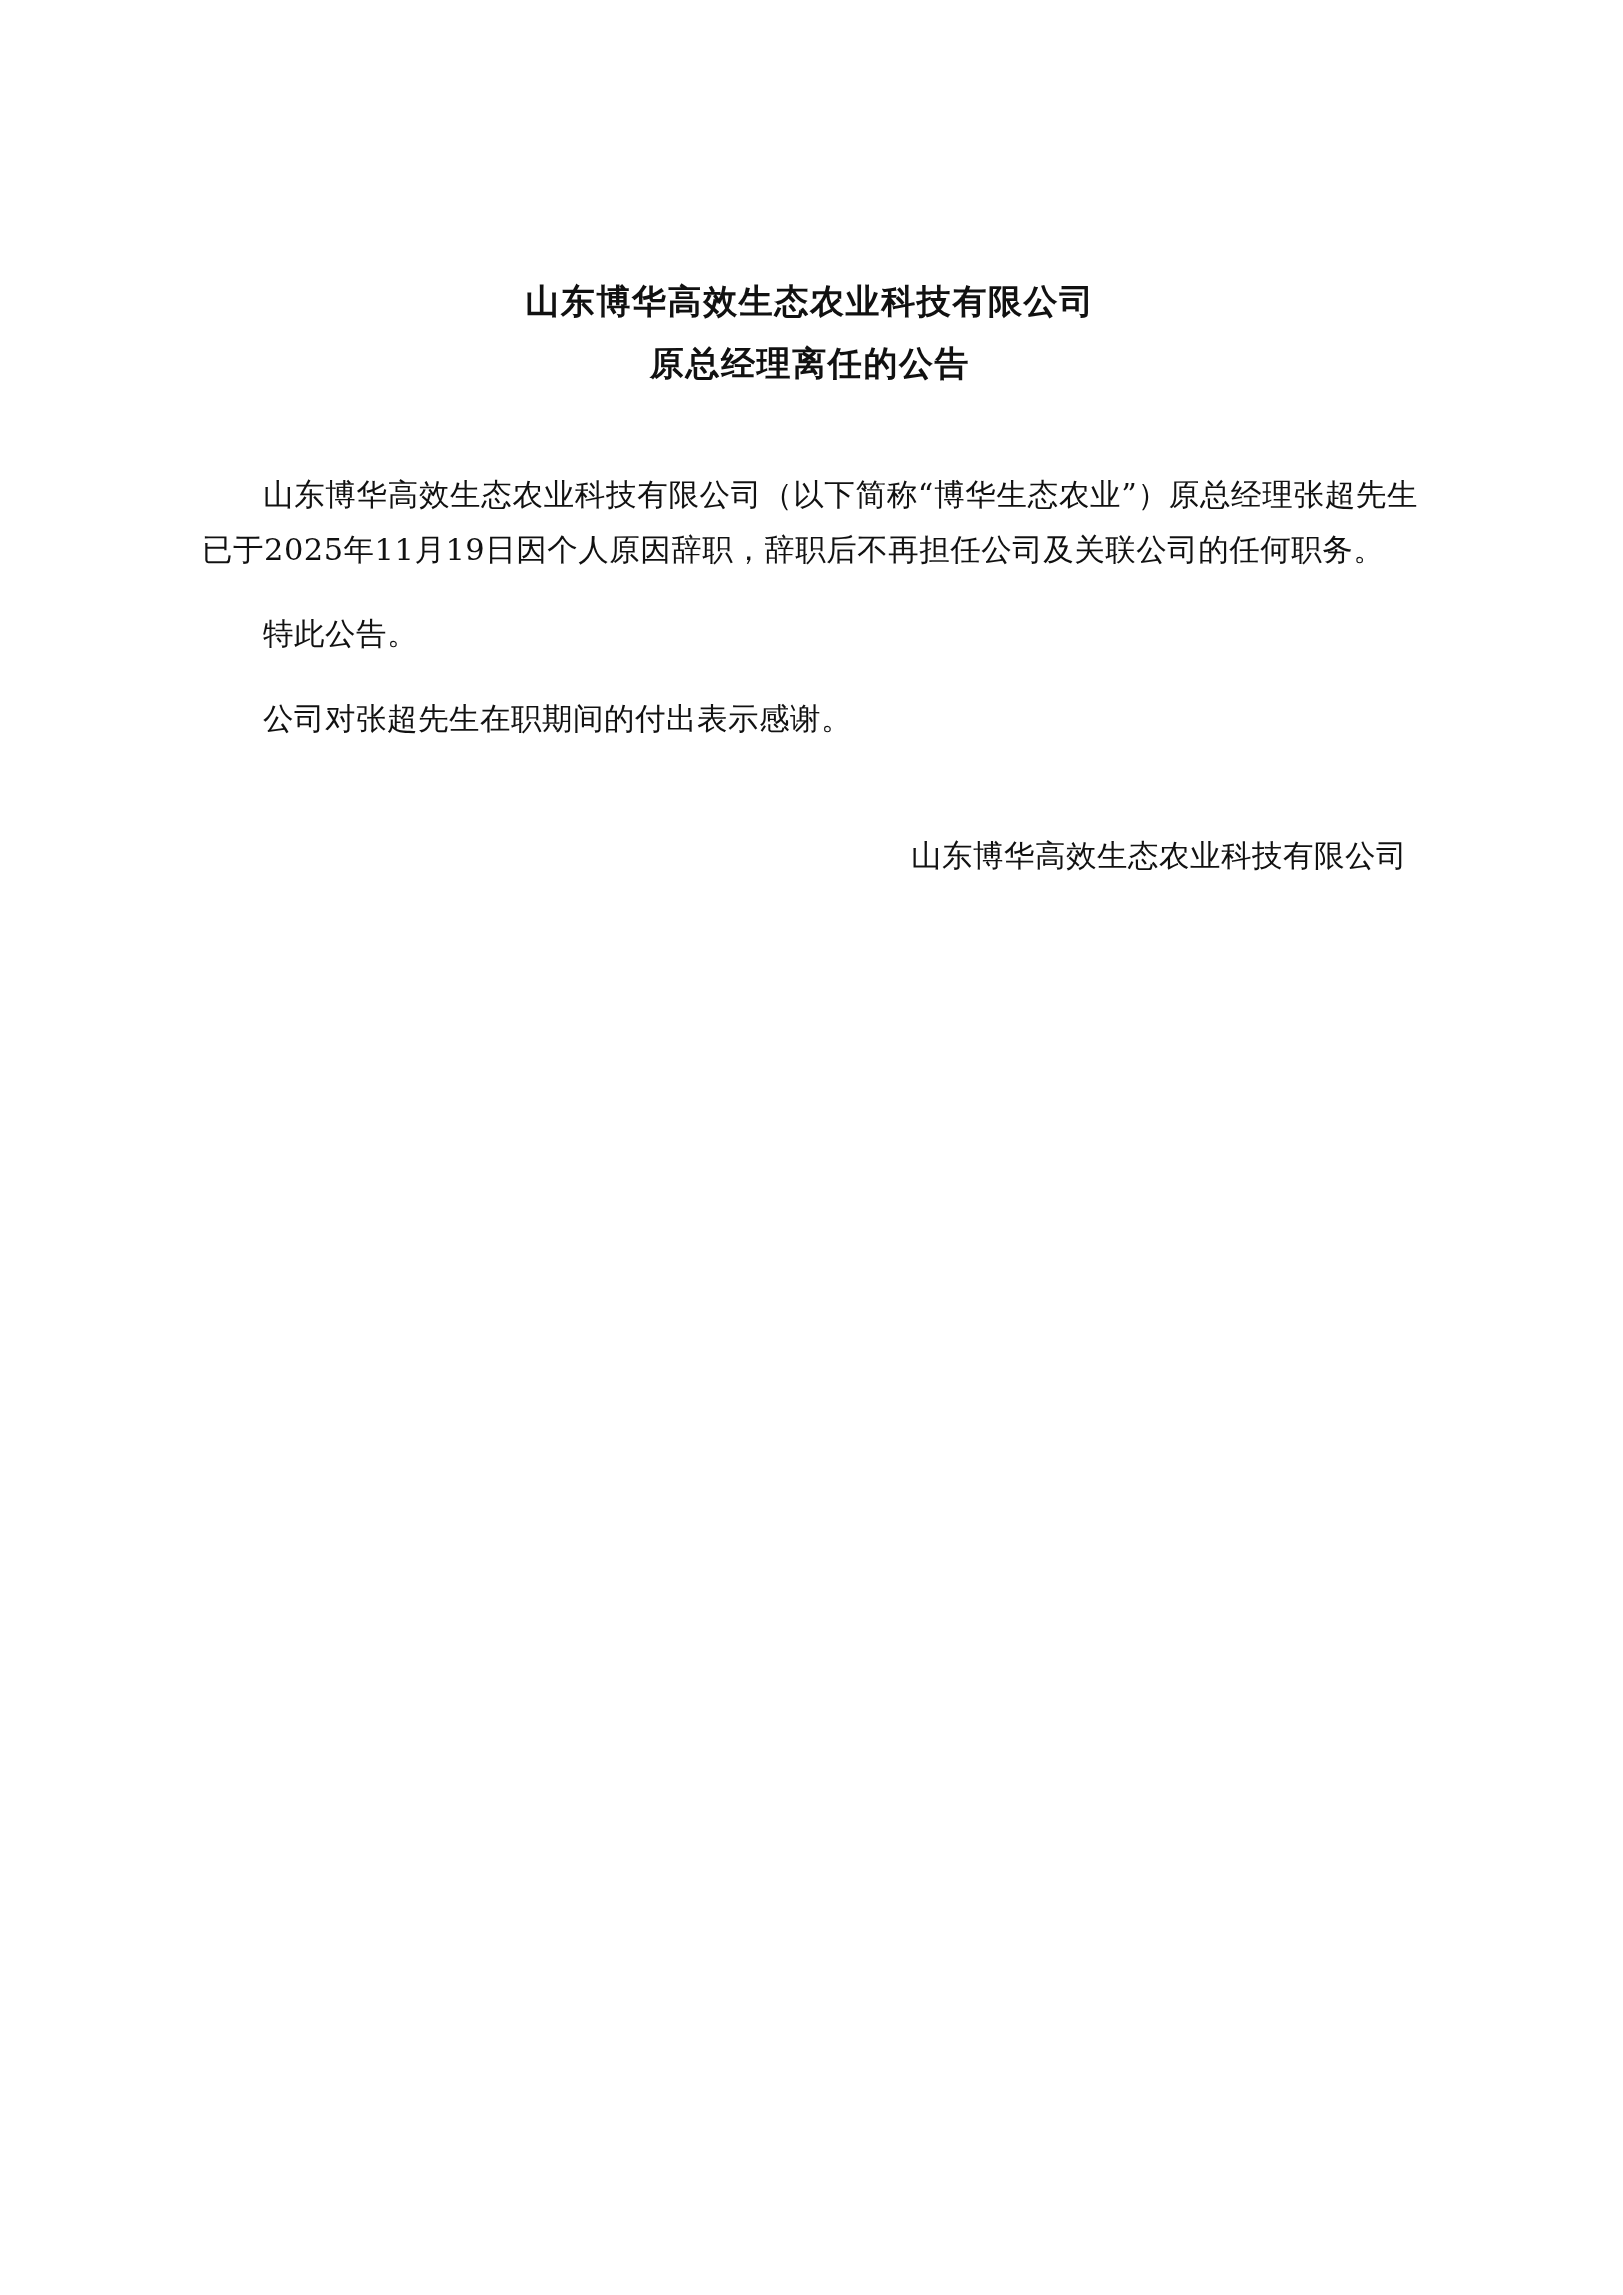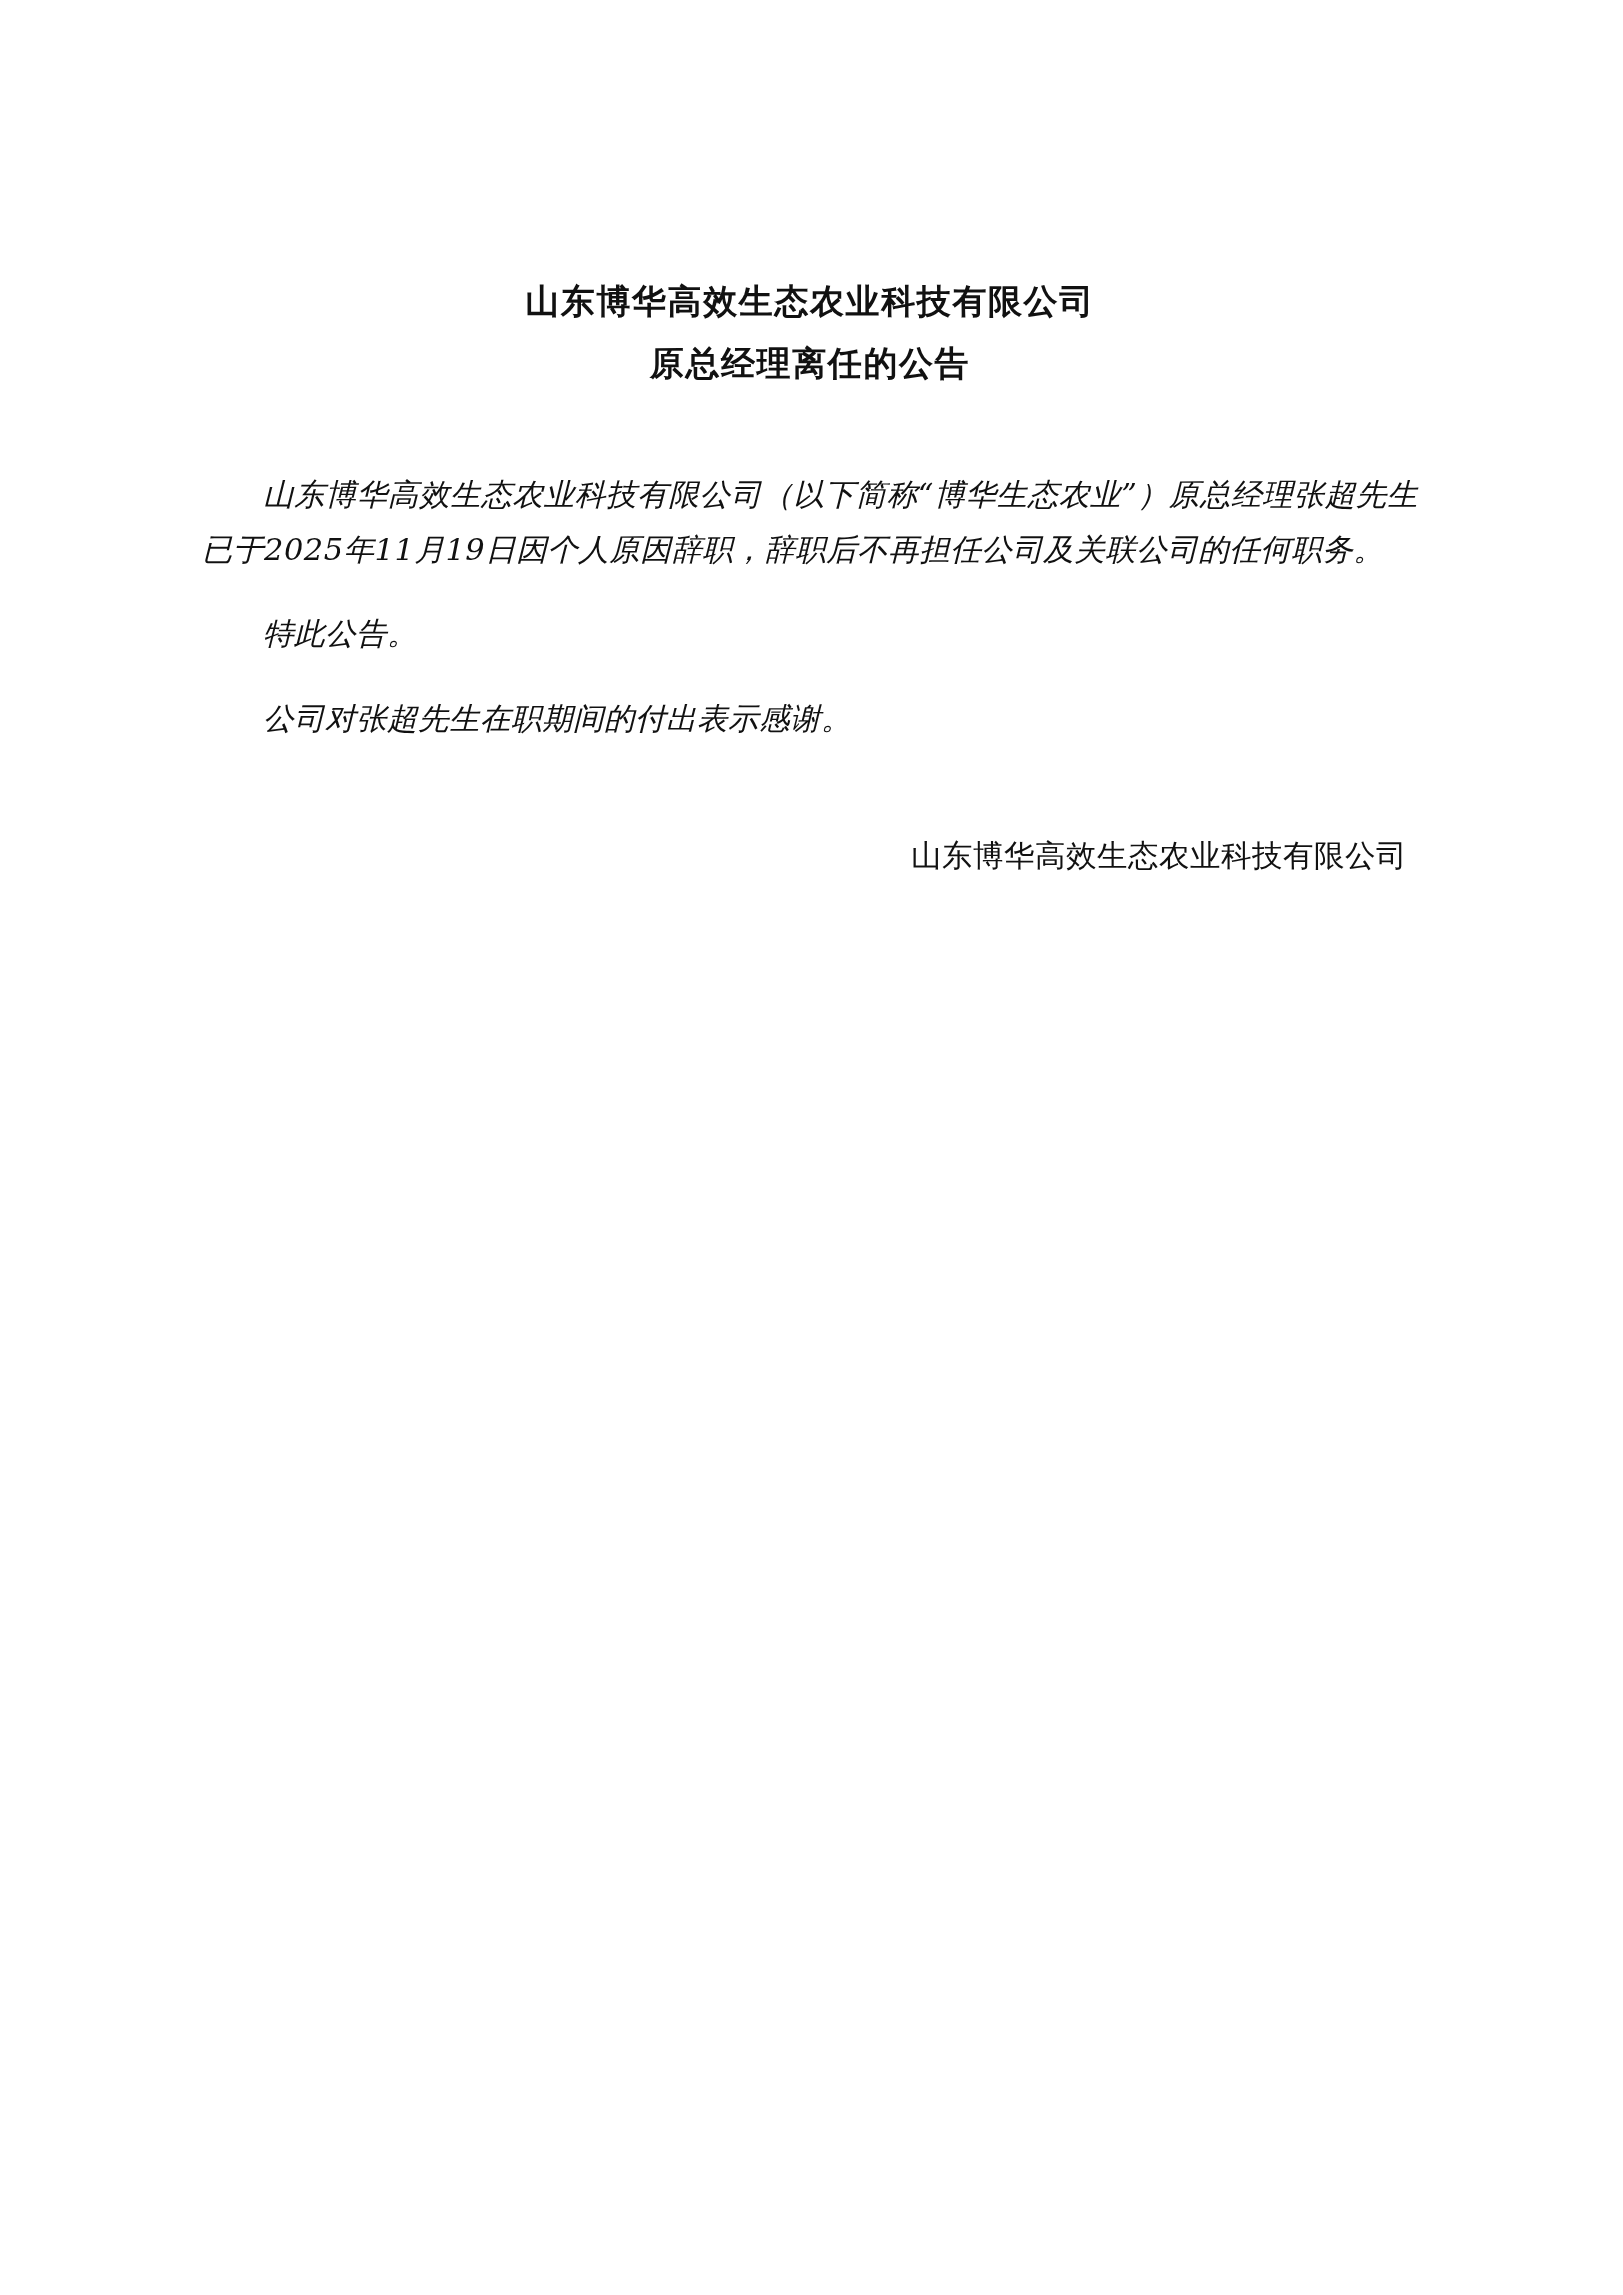--- a/index.html
+++ b/index.html
@@ -45,21 +45,20 @@
     margin-top: 87px;
   }
   .para {
     font-size: 30.5px;
     line-height: 1.78;
     letter-spacing: 0.5px;
     text-align: justify;
     text-justify: inter-ideograph;
     color: #111111;
     text-indent: 61px;
-    font-style: italic;
   }
   .para + .para {
     margin-top: 9.8px;
   }
   .sign-block {
     margin-top: 82px;
     text-align: right;
     padding-right: 11px;
   }
   .sign-line {

